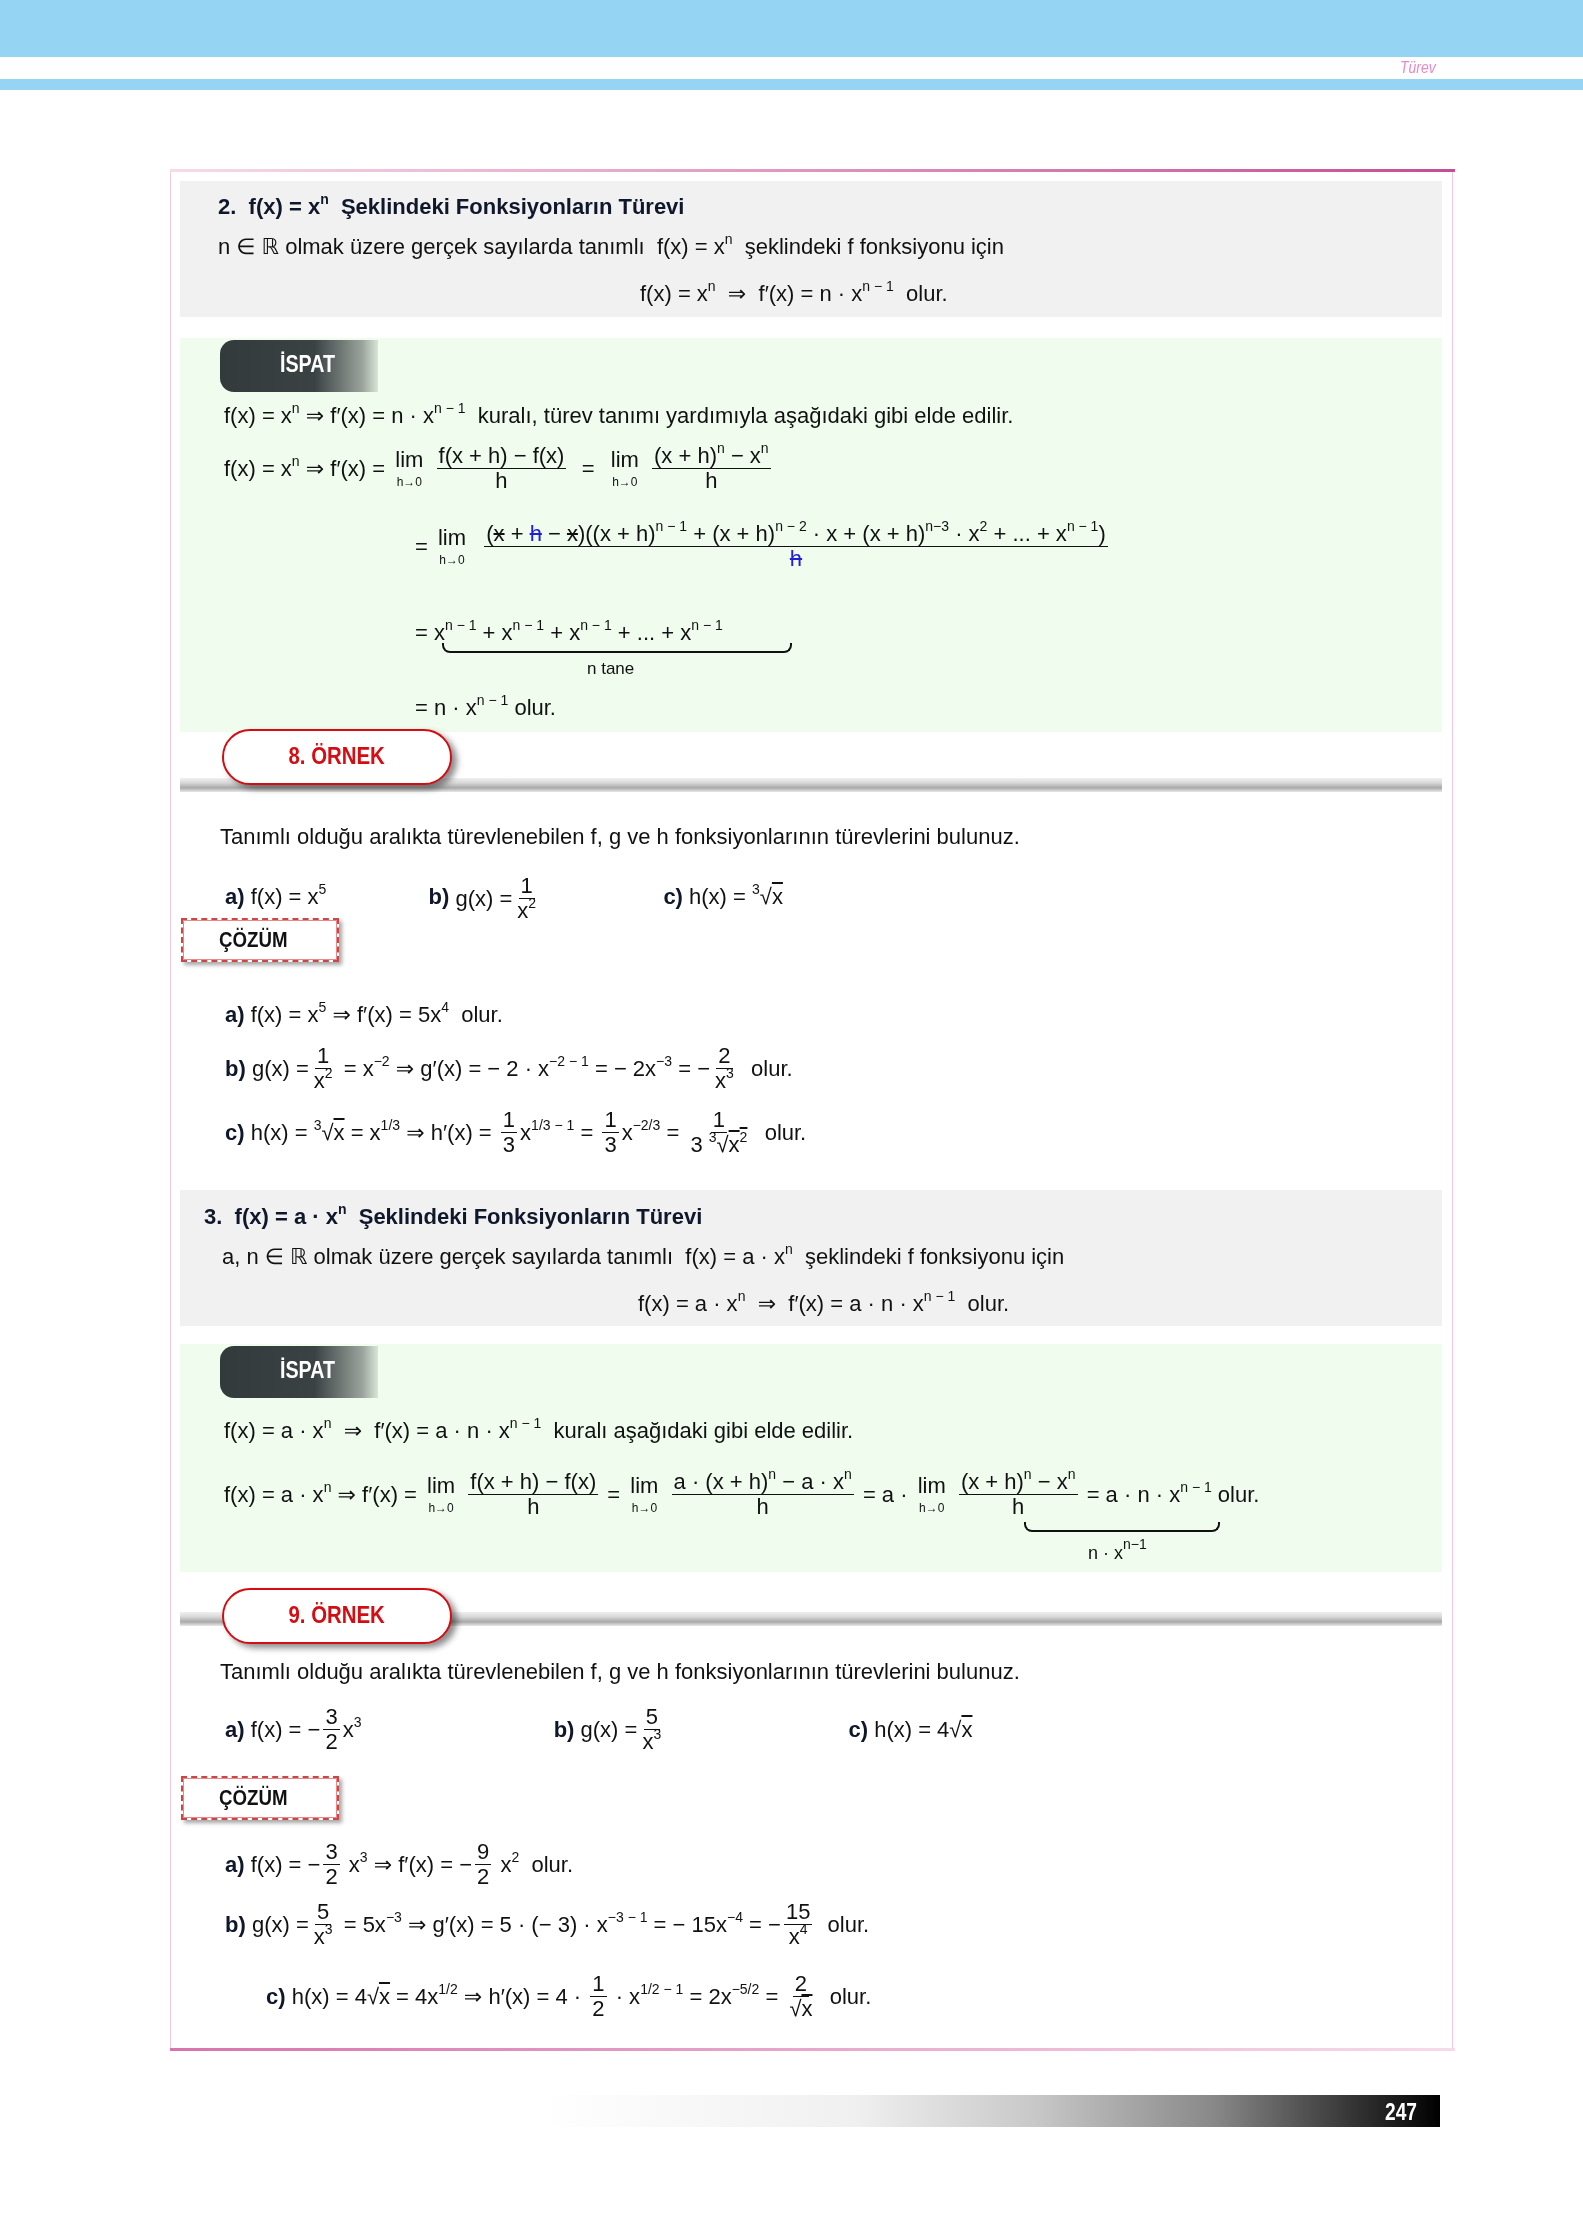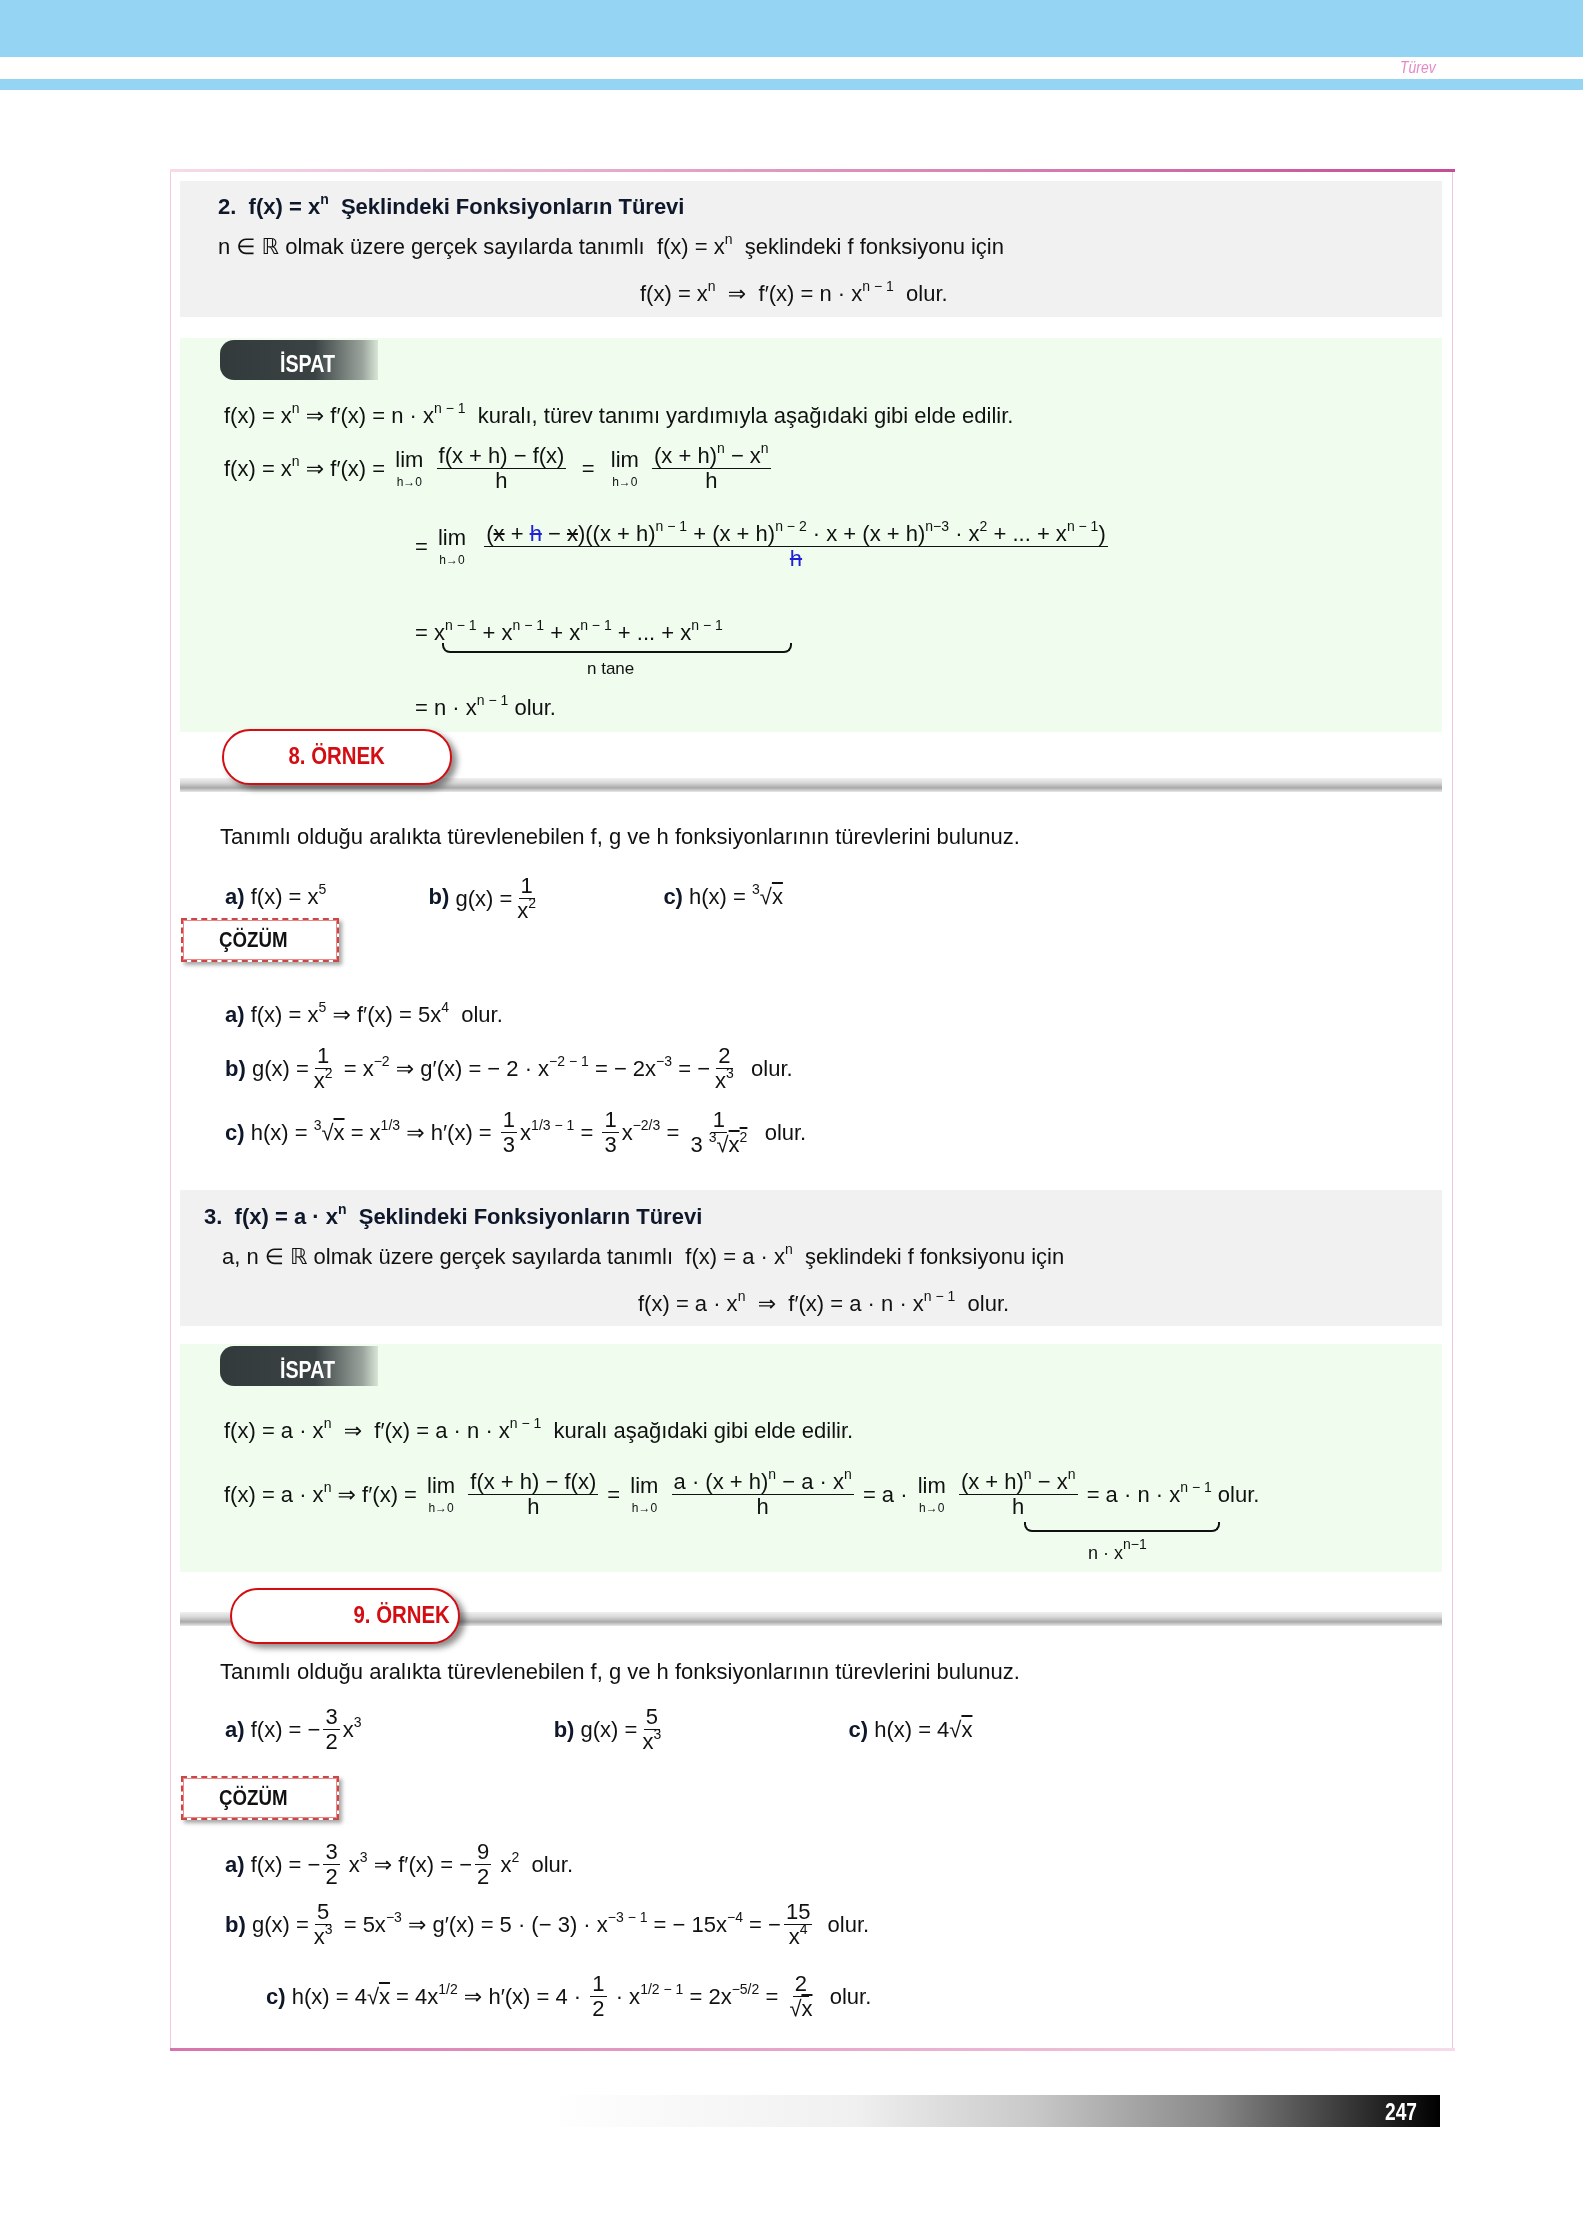--- a/index.html
+++ b/index.html
@@ -26,21 +26,21 @@
 
   
   .frac { display: inline-flex; flex-direction: column; align-items: center; vertical-align: middle; margin: 0 3px; }
   .frac > .num { border-bottom: 1.5px solid #111; padding: 0 2px; line-height: 24px; }
   .frac > .den { line-height: 24px; padding: 0 2px; }
   .lim { display: inline-flex; flex-direction: column; align-items: center; vertical-align: top; margin: 0 4px; }
   .lim > .lw { line-height: 26px; }
   .lim > .ls { font-size: 12px; line-height: 18px; }
 
   
-  .ispat { position: absolute; width: 158px; height: 40px; border-radius: 14px 0 0 14px; background: linear-gradient(90deg, #333a3c 0%, #3b4244 60%, #9aa39c 90%, #d8e6d6 100%); color: #fff; font-size: 24px; font-weight: bold; padding-left: 60px; padding-top: 10px; }
+  .ispat { position: absolute; width: 158px; height: 52px; border-radius: 14px 0 0 14px; background: linear-gradient(90deg, #333a3c 0%, #3b4244 60%, #9aa39c 90%, #d8e6d6 100%); color: #fff; font-size: 24px; font-weight: bold; padding-left: 60px; padding-top: 10px; }
   .ispat span { display: inline-block; transform: scaleX(0.82); transform-origin: left; }
 
   
   .ornek-bar { position: absolute; height: 14px; background: linear-gradient(180deg, #f0f0f0 0%, #d8d8d8 35%, #a9a9a9 70%, #e8e8e8 100%); }
   .ornek-pill { position: absolute; width: 230px; height: 56px; border: 2.5px solid #d40d12; border-radius: 28px; background: #fff; box-shadow: 5px 4px 6px rgba(0,0,0,0.45); text-align: center; font-size: 24px; font-weight: bold; color: #d40d12; line-height: 50px; }
   .ornek-pill span { display: inline-block; transform: scaleX(0.85); }
 
   .cozum { position: absolute; width: 158px; height: 44px; border: 2px dashed #c84848; background: #fff; box-shadow: 3px 3px 4px rgba(0,0,0,0.35), inset 0 0 0 1px #e88; font-size: 22px; font-weight: bold; line-height: 40px; padding-left: 36px; color: #111; }
   .cozum span { display: inline-block; transform: scaleX(0.85); transform-origin: left; }
 
@@ -221,21 +221,21 @@
   <span class="frac">
       <span class="num">(x + h)<sup>n</sup> − x<sup>n</sup></span>
       <span class="den">h</span>
     </span>
   <span style="vertical-align:middle;">= a · n · x<sup>n − 1</sup> olur.</span>
 </div>
 <div class="underbrace" style="left:1024px; top:1522px; width:196px;"></div>
 <div class="t" style="left:1088px; top:1540px; font-size:18px;">n · x<sup>n−1</sup></div>
 
 <div class="ornek-bar" style="left:180px; top:1612px; width:1262px;"></div>
-<div class="ornek-pill" style="left:230px; top:1588px;text-align:right;"><span>9. ÖRNEK</span></div>
+<div class="ornek-pill" style="left:222px; top:1588px;"><span>9. ÖRNEK</span></div>
 <div class="t" style="left:220px; top:1659px;">Tanımlı olduğu aralıkta türevlenebilen f, g ve h fonksiyonlarının türevlerini bulunuz.</div>
 <div class="t" style="left:225px; top:1705px; line-height:30px;">
   <span class="red" style="vertical-align:middle;">a)</span>
   <span style="vertical-align:middle;">f(x) = −</span><span class="frac">
       <span class="num">3</span>
       <span class="den">2</span>
     </span><span style="vertical-align:middle;">x<sup>3</sup></span>
   <span style="display:inline-block; width:180px;"></span>
   <span class="red" style="vertical-align:middle;">b)</span>
   <span style="vertical-align:middle;">g(x) =</span><span class="frac">

